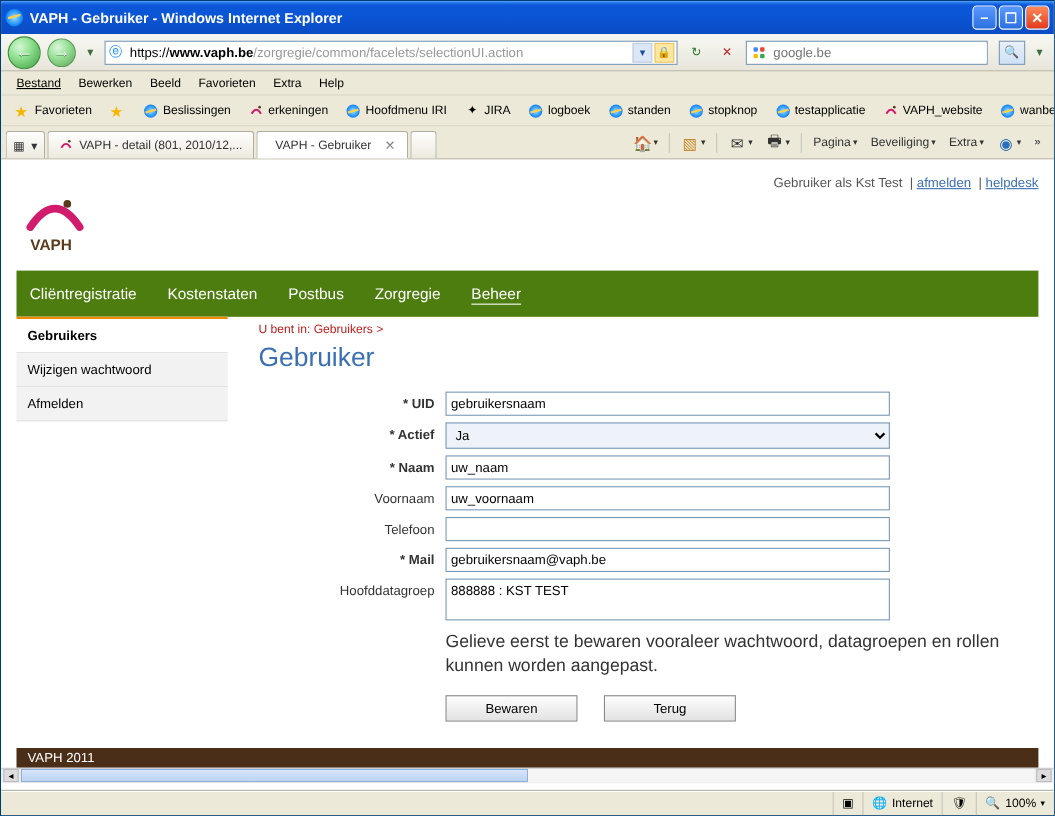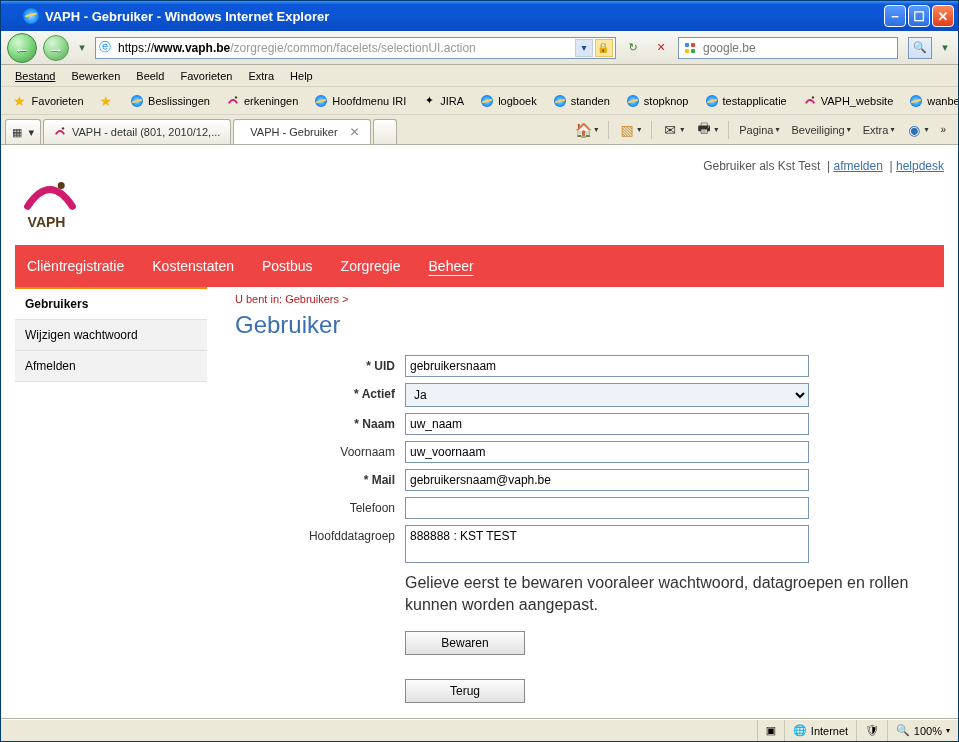--- a/index.html
+++ b/index.html
@@ -17,21 +17,21 @@
     display: flex;
     flex-direction: column;
     border: 1px solid #003c74;
   }
   .titlebar {
     height: 30px;
     background: linear-gradient(180deg,#3a95ff 0%,#0b56d6 12%,#0b56d6 40%,#0a4cc3 100%);
     display: flex;
     align-items: center;
     color: #fff;
-    padding: 0 4px 0 22px;
+    padding: 0 4px 0 4px;
     font-weight: bold;
     font-size: 13px;
   }
   .titlebar .ie-icon {
     width: 16px; height: 16px; margin-right: 6px;
     background: radial-gradient(circle at 50% 50%, #9ddcff 0%, #1e90ff 60%, #003f8c 100%);
     border-radius: 50%;
     position: relative;
   }
   .titlebar .ie-icon::after {
@@ -184,21 +184,21 @@
   .content-inner { padding: 14px 14px 0 14px; }
   .top-user {
     text-align: right; font-size: 12px; color: #555;
   }
   .top-user a { color: #3b6fb3; text-decoration: underline; }
   .logo {
     margin-top: 4px; margin-bottom: 10px;
   }
   .logo svg { width: 70px; height: 56px; }
   .brownbar {
-    background: #ef4444; color: #fff;
+    background: #4d7c0f; color: #fff;
     display: flex; height: 42px; align-items: center;
     padding: 0 12px; gap: 28px; font-size: 14px;
   }
   .brownbar .navitem { cursor: pointer; }
   .brownbar .navitem.sel { text-decoration: underline; text-underline-offset: 4px; }
   .main-row { display: flex; align-items: flex-start; }
   .sidenav { width: 192px; font-size: 12px; }
   .sidenav .side-item {
     padding: 8px 10px; border-bottom: 1px solid #e2e2e2;
     background: #f2f2f2; cursor: pointer;
@@ -217,21 +217,21 @@
     color: #333; font-weight: bold;
   }
   .form-label.nb { font-weight: normal; }
   .form-ctl input[type=text], .form-ctl select, .form-ctl textarea {
     width: 404px; border: 1px solid #7a98b6; padding: 3px 4px;
     font-family: inherit; font-size: 12px; background: #fff;
   }
   .form-ctl textarea { height: 38px; resize: none; }
   .form-ctl select { height: 24px; background: #eef3fa; }
   .note { margin-left: 170px; color: #333; font-size: 16px; max-width: 560px; line-height: 1.4; margin-top: 6px; }
-  .buttons { margin-left: 170px; margin-top: 14px; display: flex; gap: 24px; flex-direction: column; }
+  .buttons { margin-left: 170px; margin-top: 14px; display: flex; gap: 24px; }
   .btn {
     width: 120px; height: 24px;
     background: linear-gradient(#fdfdfd,#e2e2e2);
     border: 1px solid #8a8a8a; cursor: pointer;
     font-size: 12px;
   }
   .footerbar {
     background: #4a2e18; color: #fff; padding: 2px 10px; font-size: 12px;
     margin-top: 24px;
   }
@@ -488,26 +488,26 @@
           </div>
           <div class="form-row">
             <div class="form-label">* Naam</div>
             <div class="form-ctl"><input type="text" value="uw_naam" style=""></div>
           </div>
           <div class="form-row">
             <div class="form-label nb">Voornaam</div>
             <div class="form-ctl"><input type="text" value="uw_voornaam" style=""></div>
           </div>
           <div class="form-row">
+            <div class="form-label nb">Telefoon</div>
+            <div class="form-ctl"><input type="text" value="" style=""></div>
+          </div>
+          <div class="form-row">
             <div class="form-label">* Mail</div>
             <div class="form-ctl"><input type="text" value="gebruikersnaam@vaph.be" style=""></div>
-          </div>
-          <div class="form-row">
-            <div class="form-label nb">Telefoon</div>
-            <div class="form-ctl"><input type="text" value="" style=""></div>
           </div>
           <div class="form-row">
             <div class="form-label nb">Hoofddatagroep</div>
             <div class="form-ctl"><textarea style="">888888 : KST TEST</textarea></div>
           </div>
 
           <div class="note">Gelieve eerst te bewaren vooraleer wachtwoord, datagroepen en rollen kunnen worden aangepast.</div>
 
           <div class="buttons">
             <button class="btn">Bewaren</button>

